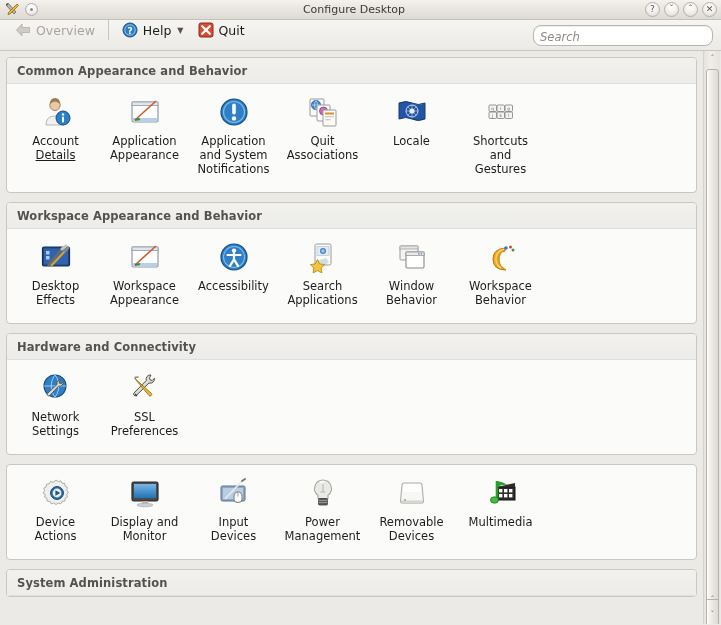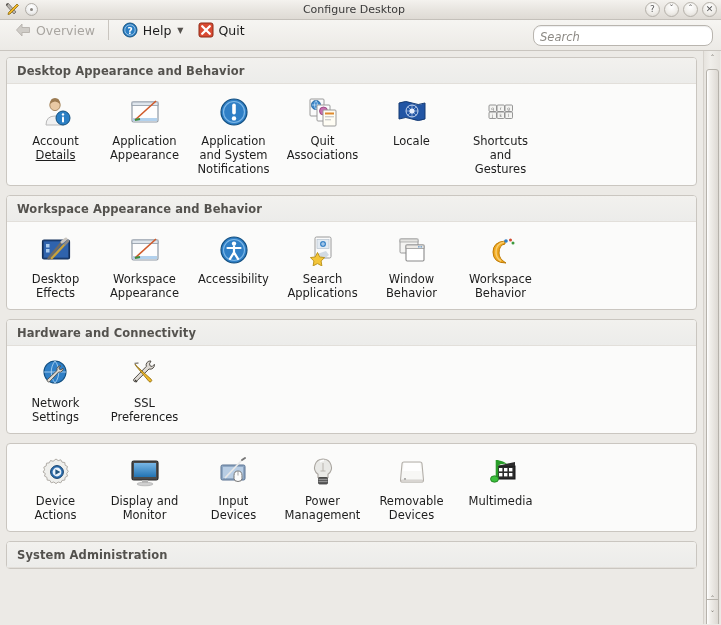--- a/index.html
+++ b/index.html
@@ -108,21 +108,21 @@
     font-size: 11.5px; font-weight: bold; color: #54524e;
     padding: 6px 10px 5px 10px;
     background: linear-gradient(to bottom, #f2f1ee 0%, #ececea 100%);
     border-bottom: 1px solid #e2dfda;
     border-radius: 3px 3px 0 0;
     letter-spacing: .1px;
   }
   .sec-body {
     display: flex;
     flex-wrap: wrap;
-    padding: 8px 4px 3px 4px;
+    padding: 8px 4px 10px 4px;
   }
   .tile {
     width: 89px;
     padding: 4px 2px 6px 2px;
     display: flex; flex-direction: column; align-items: center;
     cursor: pointer;
     border-radius: 3px;
   }
   .tile .ico {
     width: 32px; height: 32px;
@@ -229,21 +229,21 @@
 
   <div class="searchbox">
     <input type="text" placeholder="Search" style="">
   </div>
 </div>
 
 <div class="content">
   <div class="scrollview">
     <div id="sections-host">
         <div class="section">
-          <div class="sec-head">Desktop Appearance and Behavior</div>
+          <div class="sec-head">Common Appearance and Behavior</div>
           <div class="sec-body">
             <div class="tile">
               <div class="ico">
                 <svg width="32" height="32" viewBox="0 0 32 32">
       <ellipse cx="15" cy="9" rx="5.2" ry="5.6" fill="#e8c9a4" stroke="#a98a63" stroke-width="1"></ellipse>
       <path d="M10 8 q5-5 10 0 q0-6-5-6 q-5 0-5 6z" fill="#9c7b52"></path>
       <path d="M6 29 q0-9 9-9 q9 0 9 9z" fill="#f1f1f1" stroke="#b9b9b9" stroke-width="1"></path>
       <circle cx="23" cy="22" r="7" fill="#2b7fc4" stroke="#14517f" stroke-width="1"></circle>
       <circle cx="23" cy="18.4" r="1.2" fill="#fff"></circle>
       <rect x="22" y="20.5" width="2" height="6" rx="1" fill="#fff"></rect>

